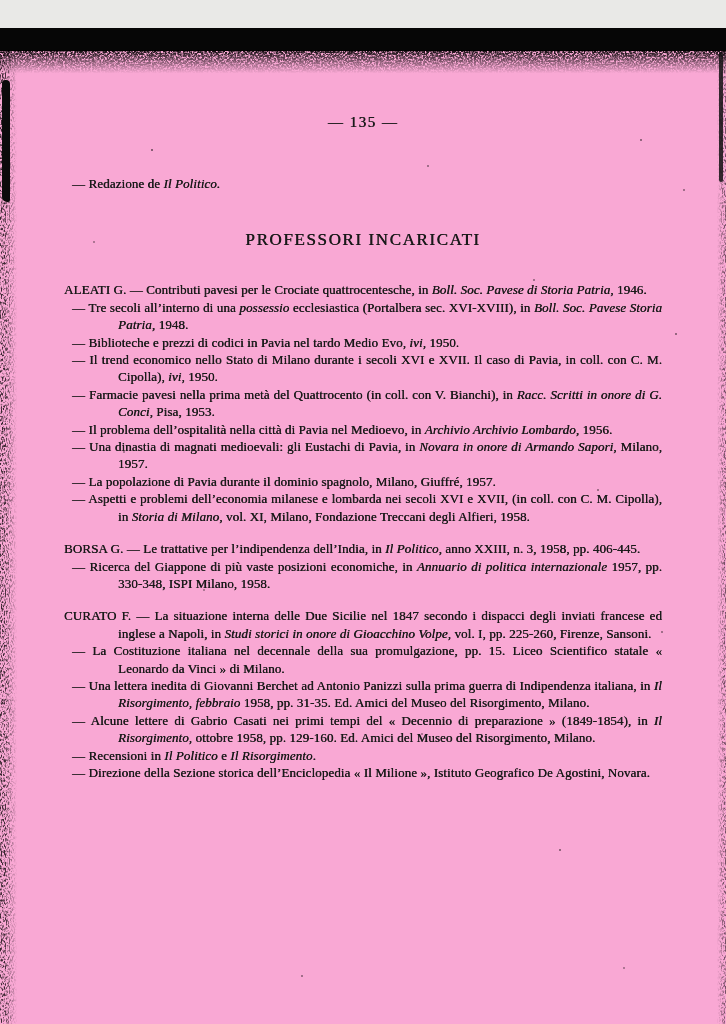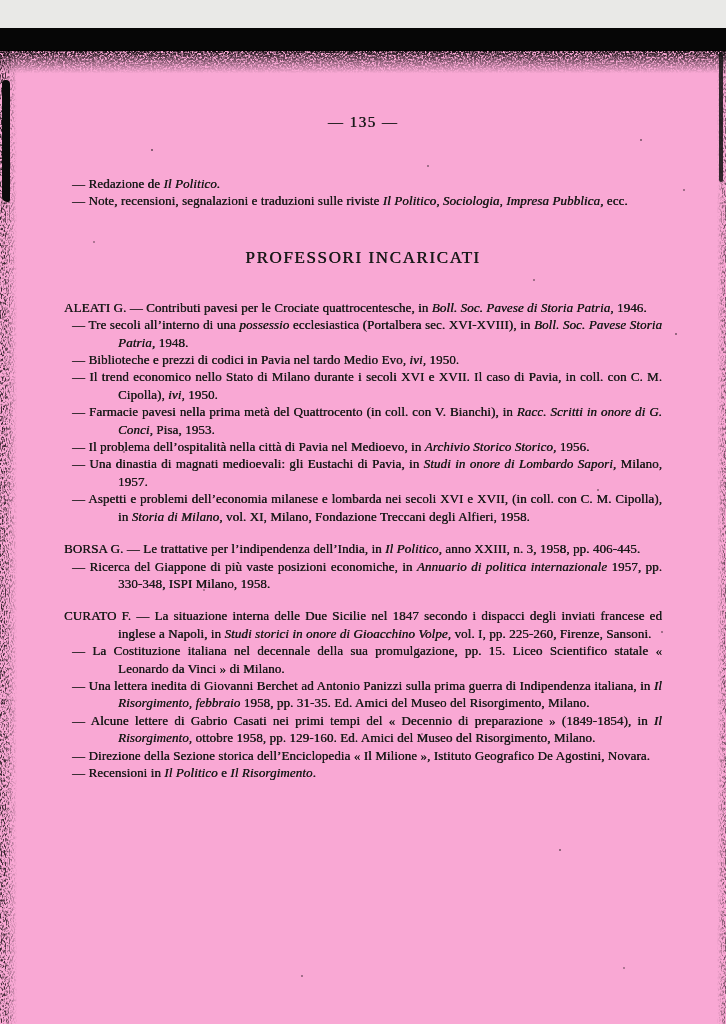--- a/index.html
+++ b/index.html
@@ -90,47 +90,47 @@
   <div class="ink-blob"></div>
   <div class="right-mark"></div>
   <div class="speckles"></div>
 
   <div class="content">
 
     <div class="page-number">— 135 —</div>
 
     <div class="intro">
       <p class="para dash"><span>— Redazione de </span><span class="it">Il Politico.</span></p>
-      <p class="para dash"><span>— Note, recensioni, segnalazioni e traduzioni sulle riviste </span><span class="it">Il Politico, Sociologia, Impresa Pubblica,</span><span> ecc.</span></p>
     </div>
 
     <h2 class="section-title">PROFESSORI INCARICATI</h2>
 
     <div class="groups">
 
       <section class="group">
         <p class="para lead"><span>ALEATI G. — Contributi pavesi per le Crociate quattrocentesche, in </span><span class="it">Boll. Soc. Pavese di Storia Patria,</span><span> 1946.</span></p>
         <p class="para dash"><span>— Tre secoli all’interno di una </span><span class="it">possessio</span><span> ecclesiastica (Portalbera sec. XVI-XVIII), in </span><span class="it">Boll. Soc. Pavese Storia Patria,</span><span> 1948.</span></p>
         <p class="para dash"><span>— Biblioteche e prezzi di codici in Pavia nel tardo Medio Evo, </span><span class="it">ivi,</span><span> 1950.</span></p>
         <p class="para dash"><span>— Il trend economico nello Stato di Milano durante i secoli XVI e XVII. Il caso di Pavia, in coll. con C. M. Cipolla), </span><span class="it">ivi,</span><span> 1950.</span></p>
         <p class="para dash"><span>— Farmacie pavesi nella prima metà del Quattrocento (in coll. con V. Bianchi), in </span><span class="it">Racc. Scritti in onore di G. Conci,</span><span> Pisa, 1953.</span></p>
-        <p class="para dash"><span>— Il problema dell’ospitalità nella città di Pavia nel Medioevo, in </span><span class="it">Archivio Storico Storico,</span><span> 1956.</span></p>
-        <p class="para dash"><span>— Una dinastia di magnati medioevali: gli Eustachi di Pavia, in </span><span class="it">Studi in onore di Lombardo Sapori,</span><span> Milano, 1957.</span></p>
+        <p class="para dash"><span>— Il problema dell’ospitalità nella città di Pavia nel Medioevo, in </span><span class="it">Archivio Archivio Lombardo,</span><span> 1956.</span></p>
+        <p class="para dash"><span>— Una dinastia di magnati medioevali: gli Eustachi di Pavia, in </span><span class="it">Novara in onore di Armando Sapori,</span><span> Milano, 1957.</span></p>
+        <p class="para dash"><span>— La popolazione di Pavia durante il dominio spagnolo, Milano, Giuffré, 1957.</span></p>
         <p class="para dash"><span>— Aspetti e problemi dell’economia milanese e lombarda nei secoli XVI e XVII, (in coll. con C. M. Cipolla), in </span><span class="it">Storia di Milano,</span><span> vol. XI, Milano, Fondazione Treccani degli Alfieri, 1958.</span></p>
       </section>
 
       <section class="group">
         <p class="para lead"><span>BORSA G. — Le trattative per l’indipendenza dell’India, in </span><span class="it">Il Politico</span><span>, anno XXIII, n. 3, 1958, pp. 406-445.</span></p>
         <p class="para dash"><span>— Ricerca del Giappone di più vaste posizioni economiche, in </span><span class="it">Annuario di politica internazionale</span><span> 1957, pp. 330-348, ISPI Milano, 1958.</span></p>
       </section>
 
       <section class="group">
         <p class="para lead"><span>CURATO F. — La situazione interna delle Due Sicilie nel 1847 secondo i dispacci degli inviati francese ed inglese a Napoli, in </span><span class="it">Studi storici in onore di Gioacchino Volpe,</span><span> vol. I, pp. 225-260, Firenze, Sansoni.</span></p>
         <p class="para dash"><span>— La Costituzione italiana nel decennale della sua promulgazione, pp. 15. Liceo Scientifico statale « Leonardo da Vinci » di Milano.</span></p>
         <p class="para dash"><span>— Una lettera inedita di Giovanni Berchet ad Antonio Panizzi sulla prima guerra di Indipendenza italiana, in </span><span class="it">Il Risorgimento, febbraio</span><span> 1958, pp. 31-35. Ed. Amici del Museo del Risorgimento, Milano.</span></p>
         <p class="para dash"><span>— Alcune lettere di Gabrio Casati nei primi tempi del « Decennio di preparazione » (1849-1854), in </span><span class="it">Il Risorgimento,</span><span> ottobre 1958, pp. 129-160. Ed. Amici del Museo del Risorgimento, Milano.</span></p>
+        <p class="para dash"><span>— Recensioni in </span><span class="it">Il Politico</span><span> e </span><span class="it">Il Risorgimento</span><span>.</span></p>
         <p class="para dash"><span>— Direzione della Sezione storica dell’Enciclopedia « Il Milione », Istituto Geografico De Agostini, Novara.</span></p>
-        <p class="para dash"><span>— Recensioni in </span><span class="it">Il Politico</span><span> e </span><span class="it">Il Risorgimento</span><span>.</span></p>
       </section>
 
     </div>
   </div>
 </div>
 
 </body></html>

